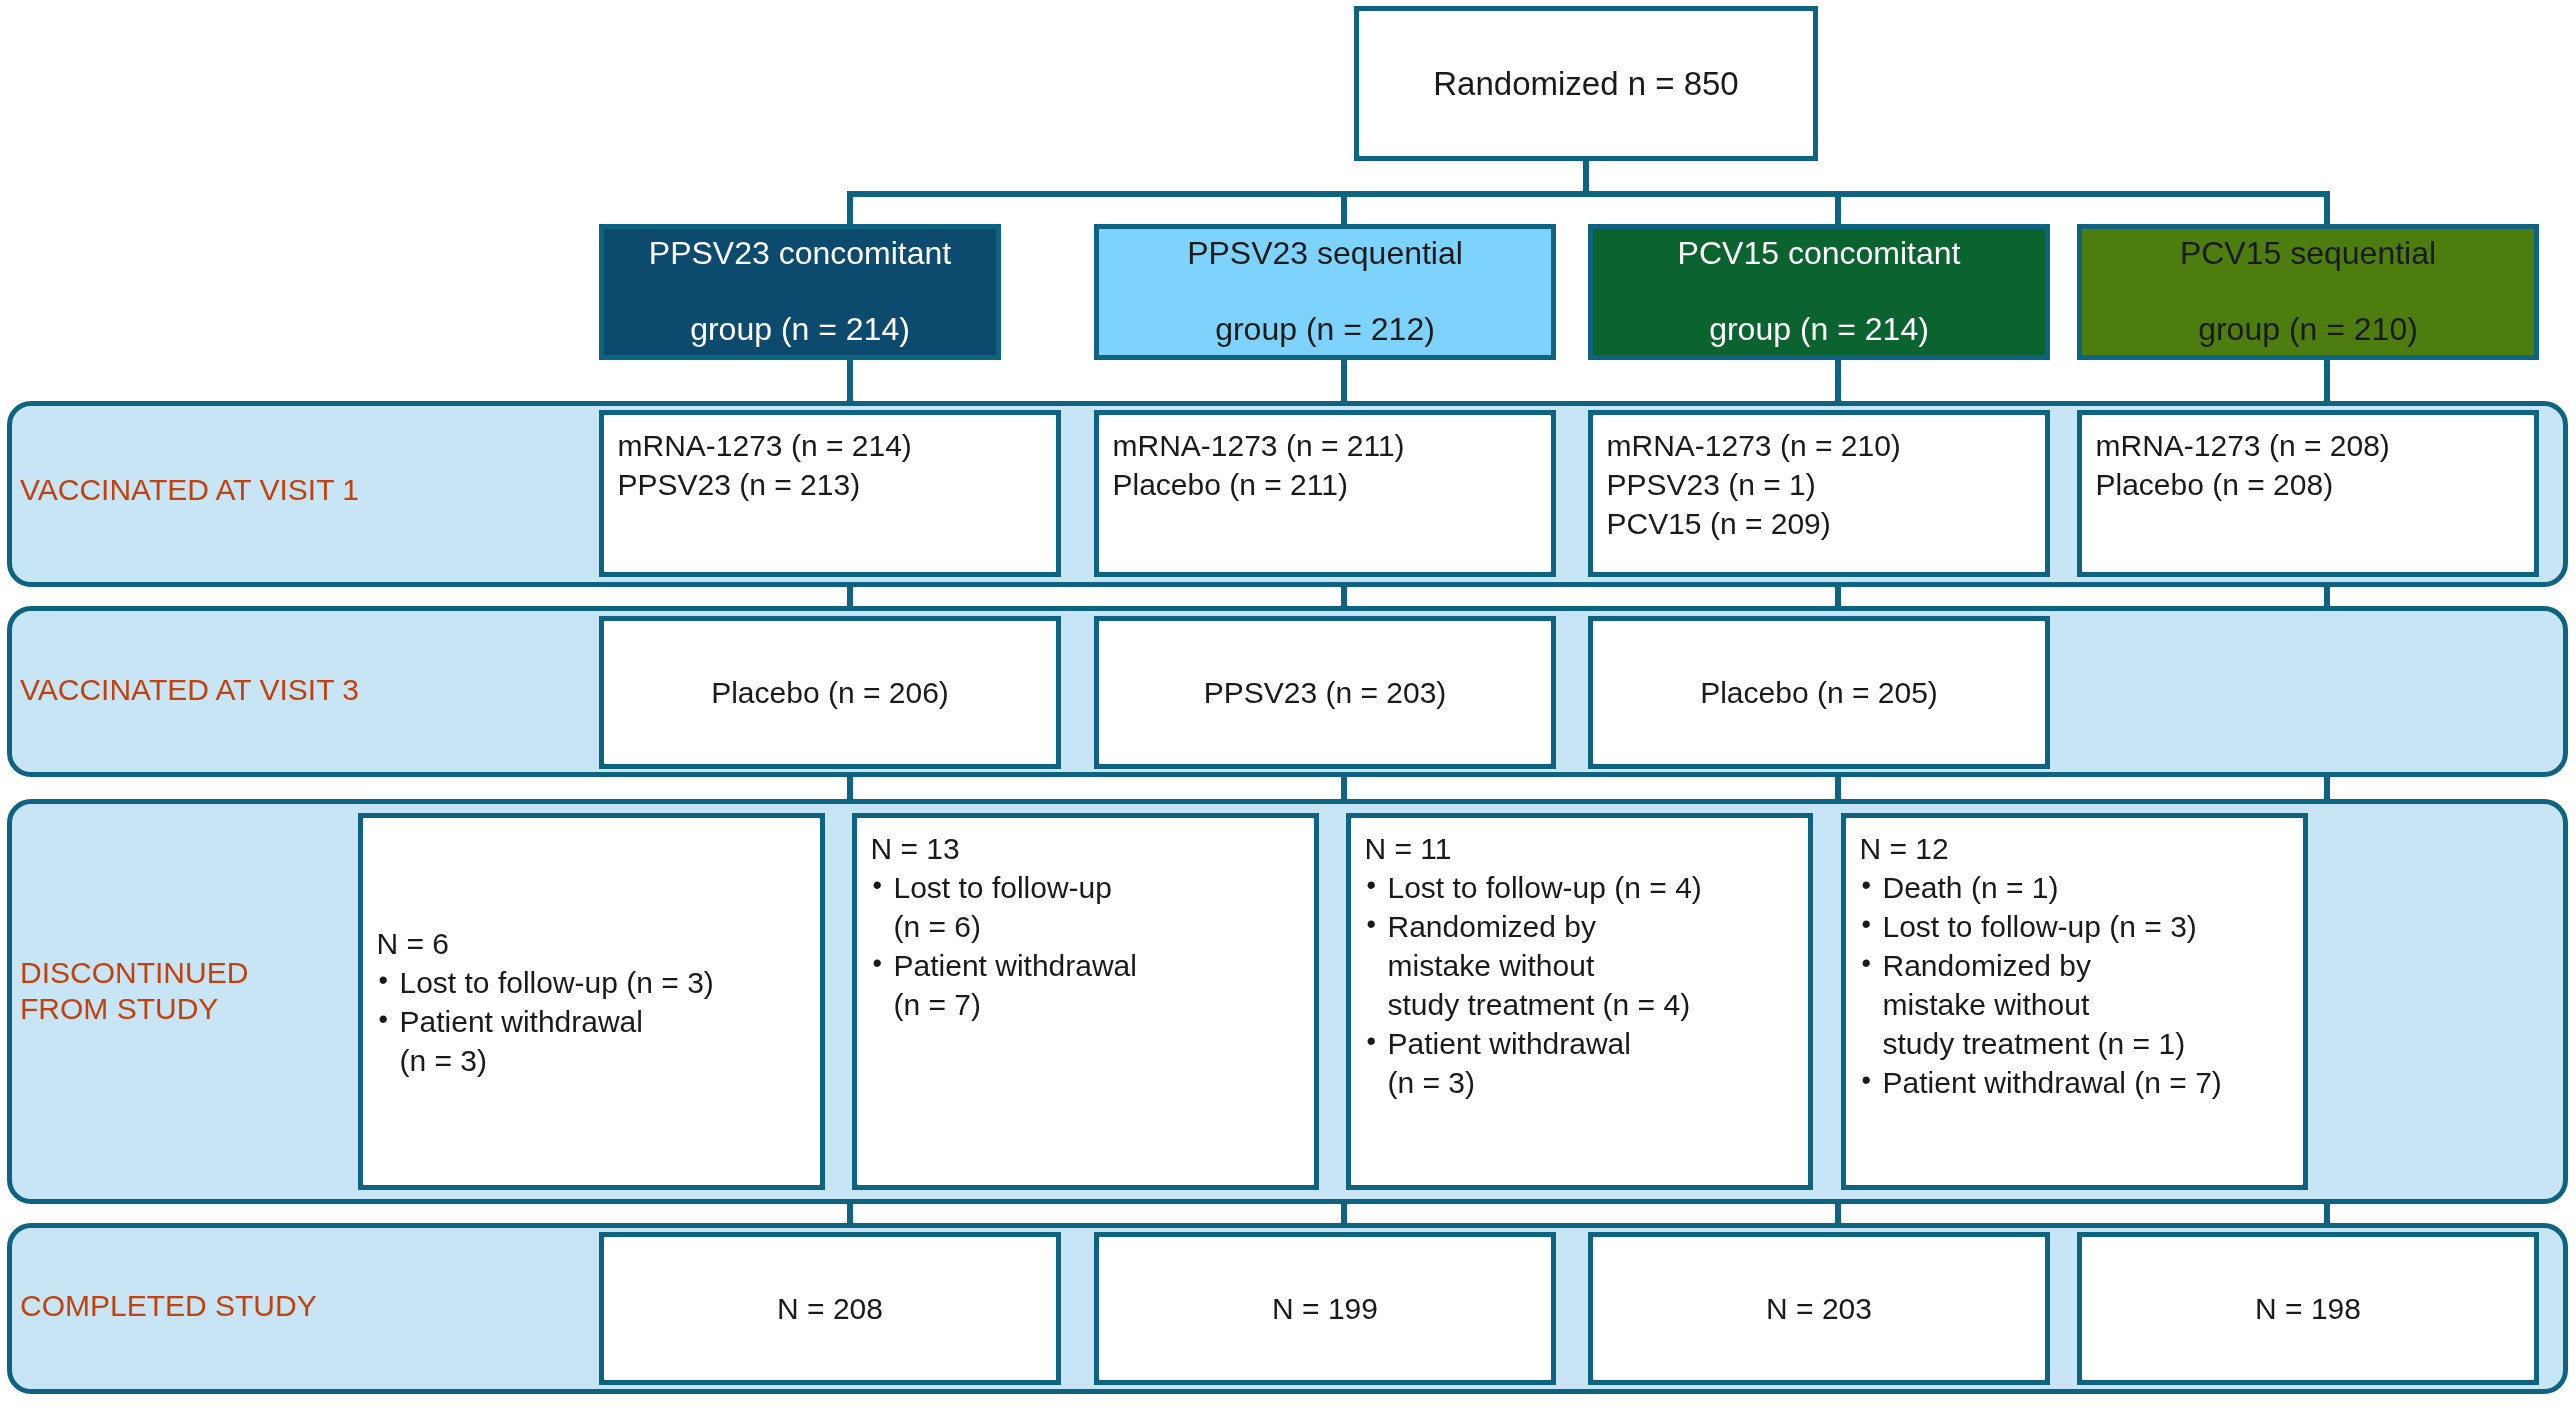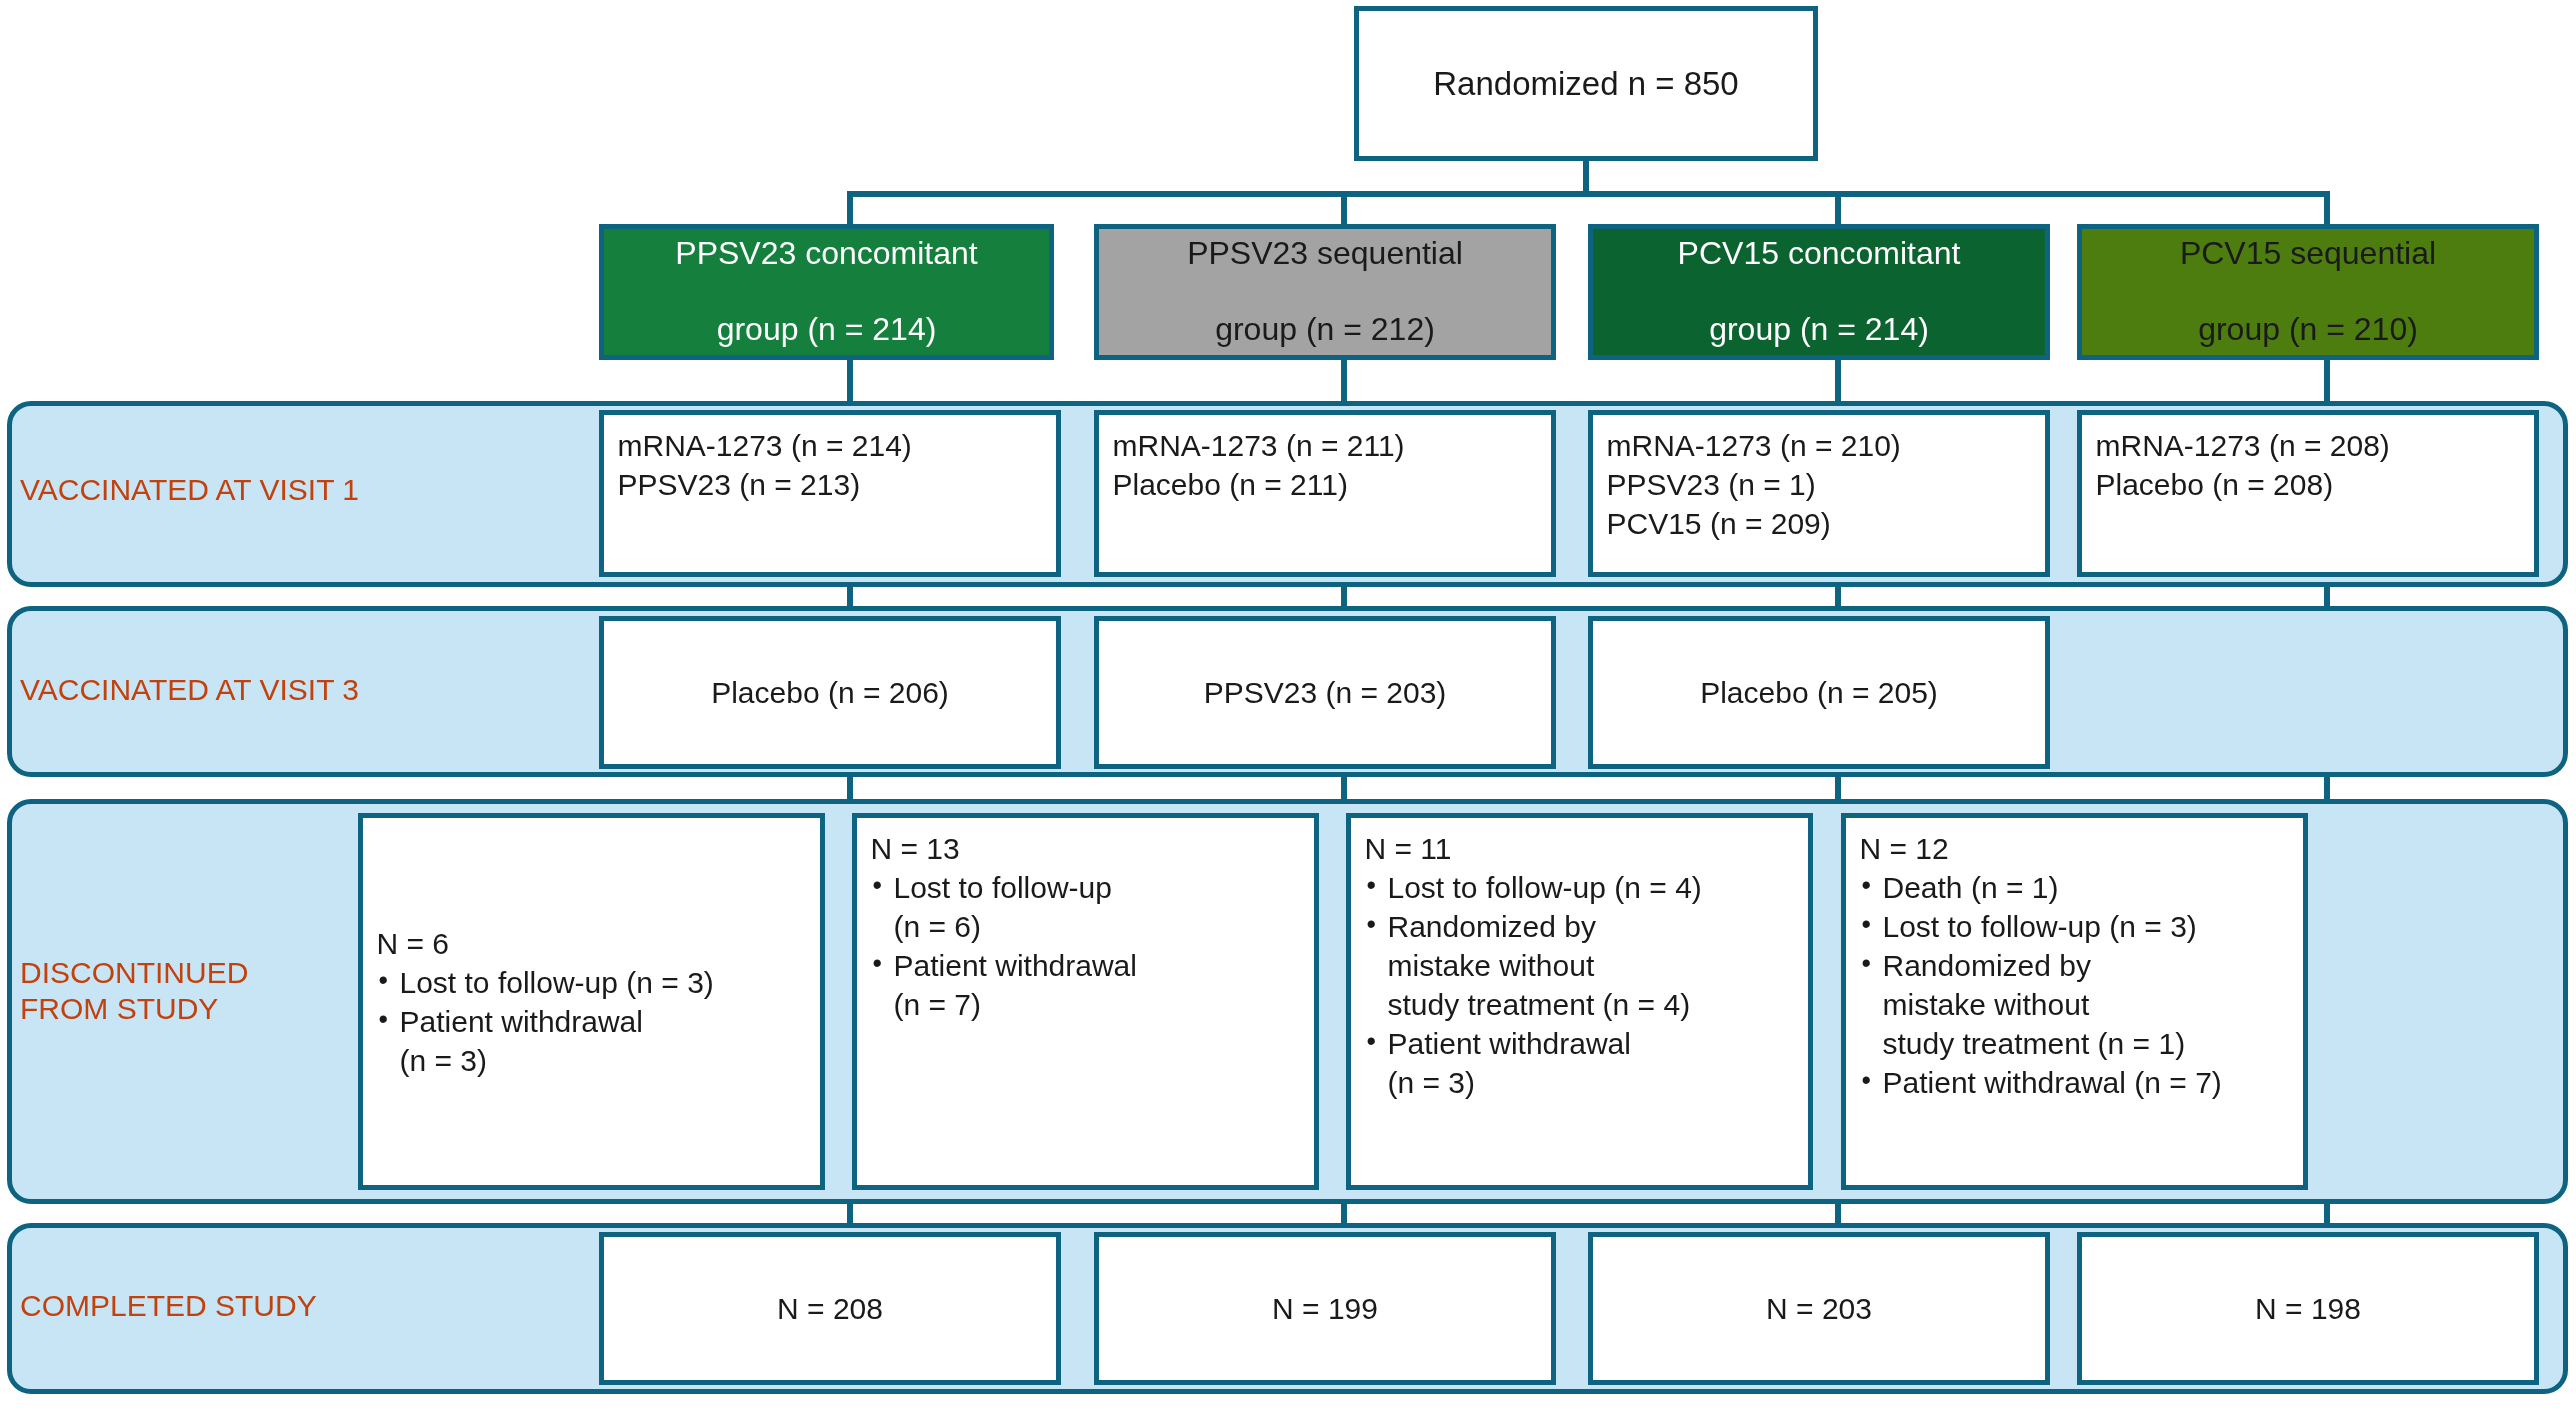--- a/index.html
+++ b/index.html
@@ -119,26 +119,26 @@
 
   <div class="conn" style="left:847px; top:1173px; width:6.2px; height:63px;"></div>
   <div class="conn" style="left:1341px; top:1173px; width:6.2px; height:63px;"></div>
   <div class="conn" style="left:1835px; top:1173px; width:6.2px; height:63px;"></div>
   <div class="conn" style="left:2324px; top:1173px; width:6.2px; height:63px;"></div>
 
   <div class="top-box">
     <span>Randomized n = 850</span>
   </div>
 
-  <div class="group-box" style="left:599px; width:455px; background:#15803d; color:#ffffff;">
+  <div class="group-box" style="left:599px; width:402px; background:#0c4a6e; color:#ffffff;">
     <span>
       <span>PPSV23 concomitant</span><br><span>group (n = 214)</span>
     </span>
   </div>
-  <div class="group-box" style="left:1094px; width:462px; background:#a3a3a3; color:#1a1a1a;">
+  <div class="group-box" style="left:1094px; width:462px; background:#7dd3fc; color:#1a1a1a;">
     <span>
       <span>PPSV23 sequential</span><br><span>group (n = 212)</span>
     </span>
   </div>
   <div class="group-box" style="left:1588px; width:462px; background:#0B6430; color:#ffffff;">
     <span>
       <span>PCV15 concomitant</span><br><span>group (n = 214)</span>
     </span>
   </div>
   <div class="group-box" style="left:2077px; width:462px; background:#4d7c0f; color:#1a1a1a;">

